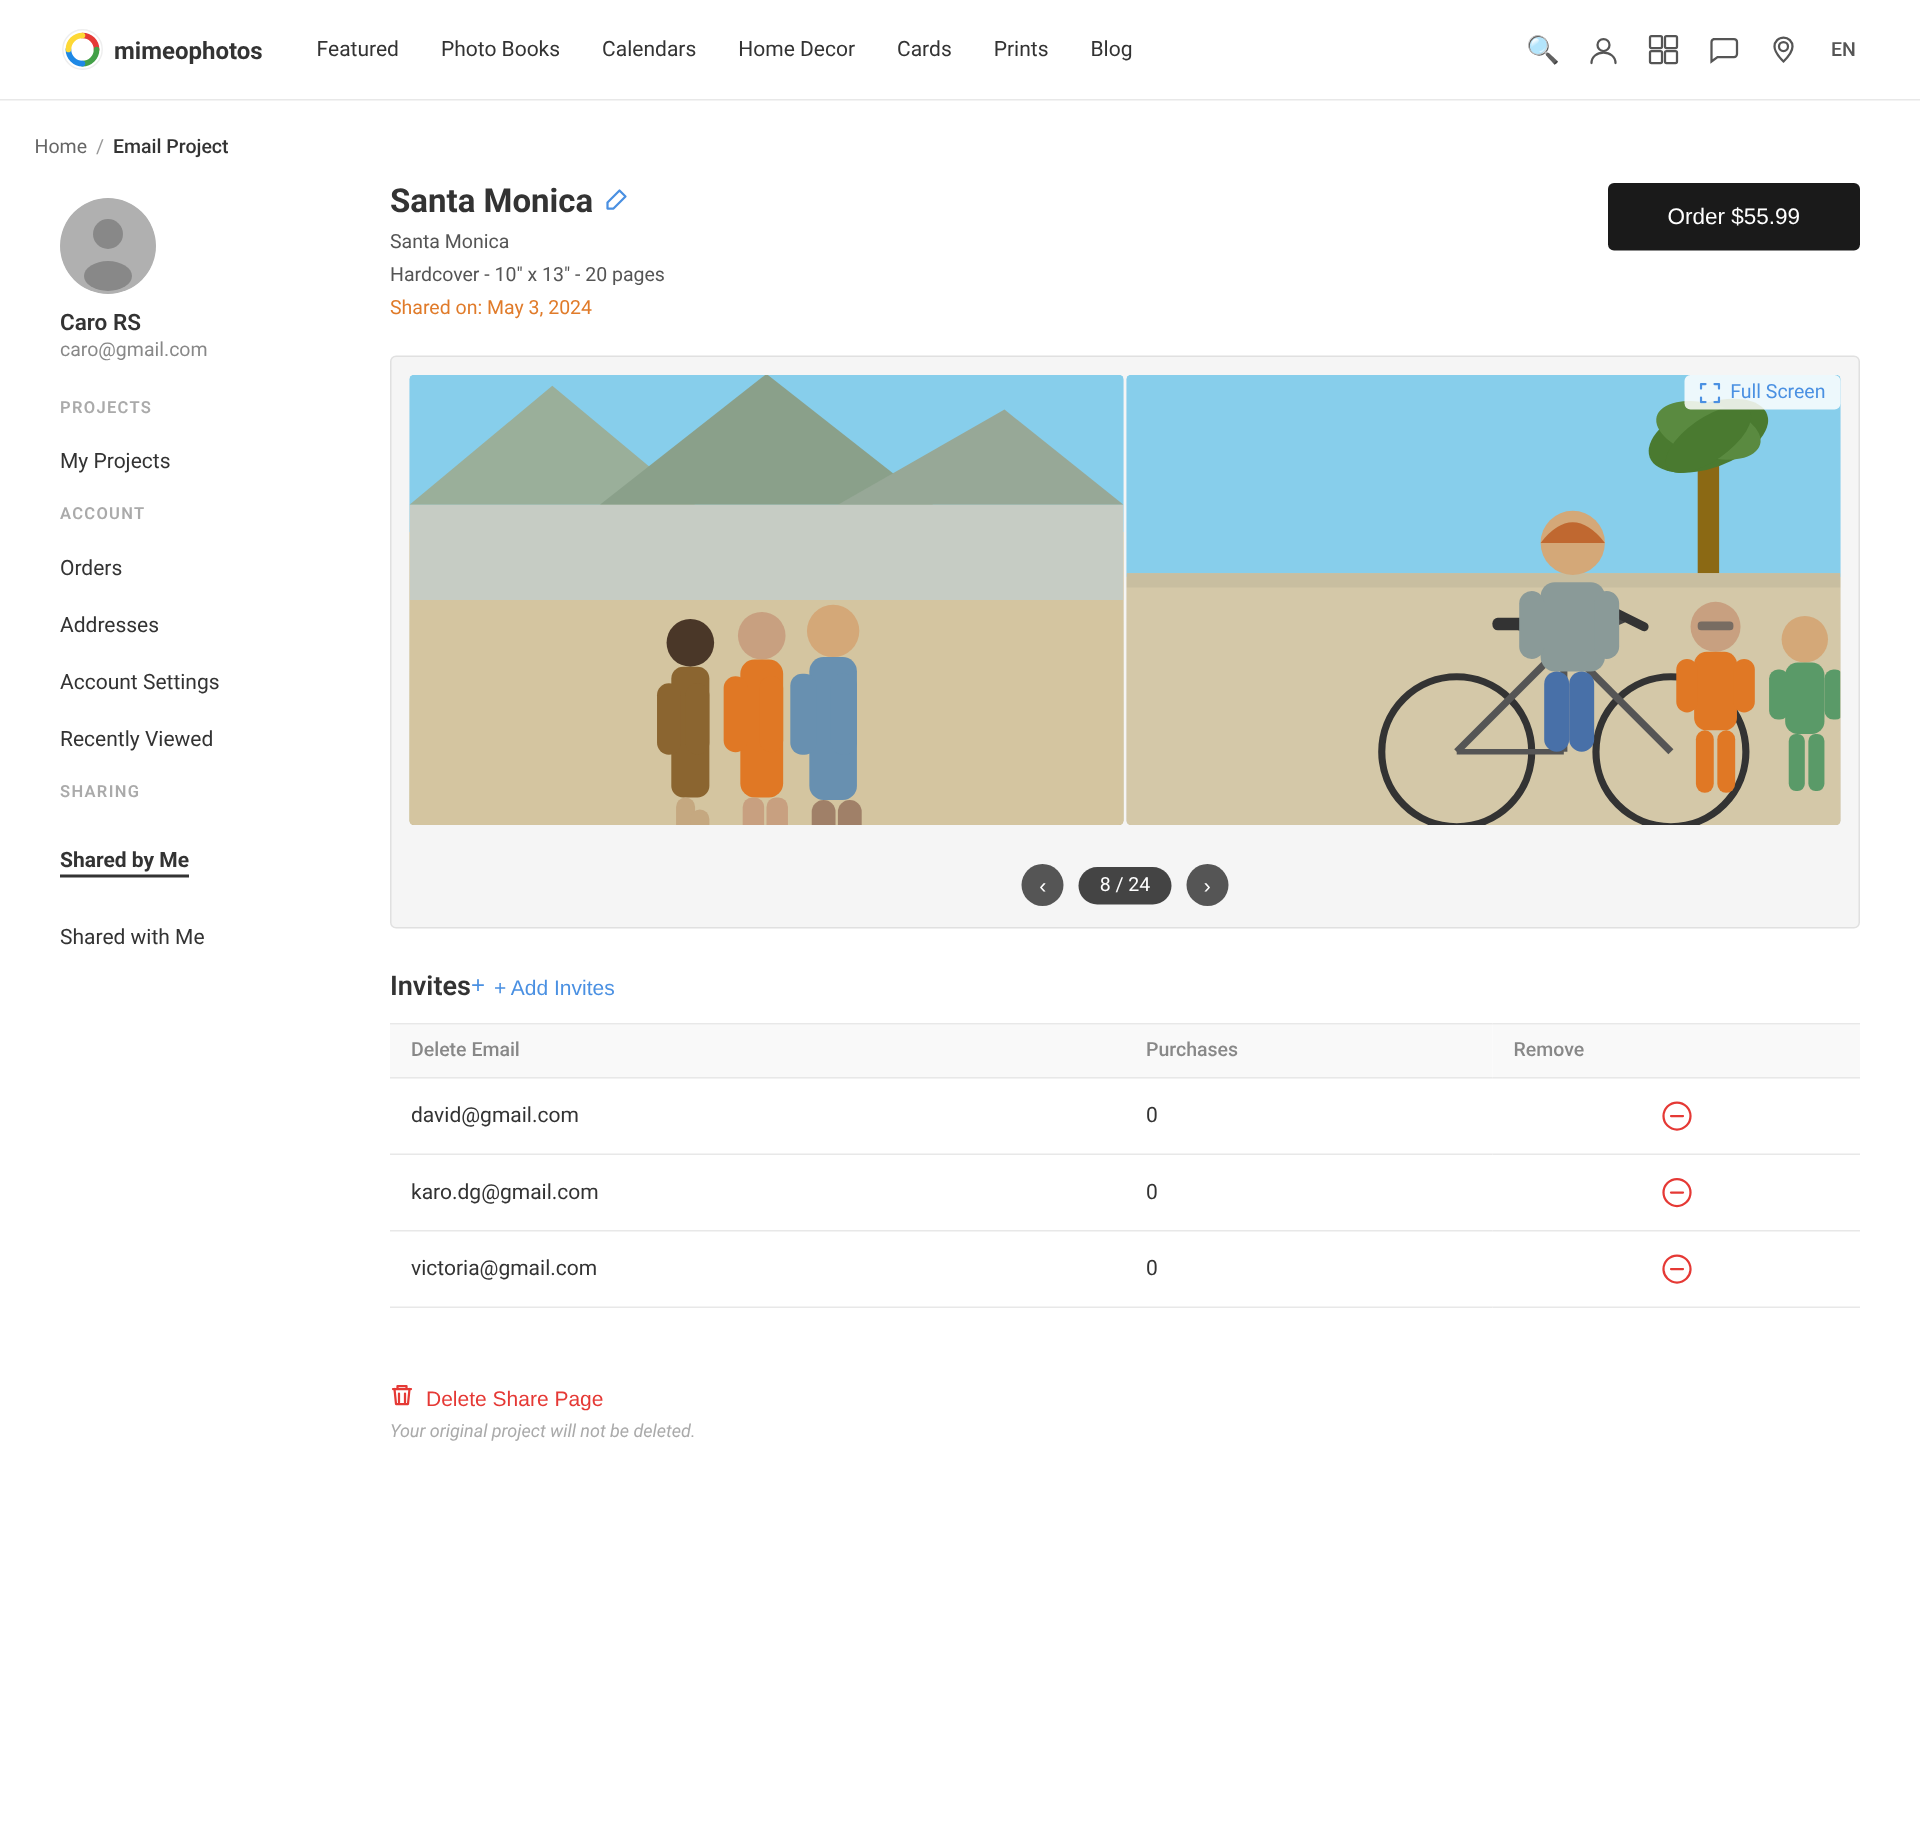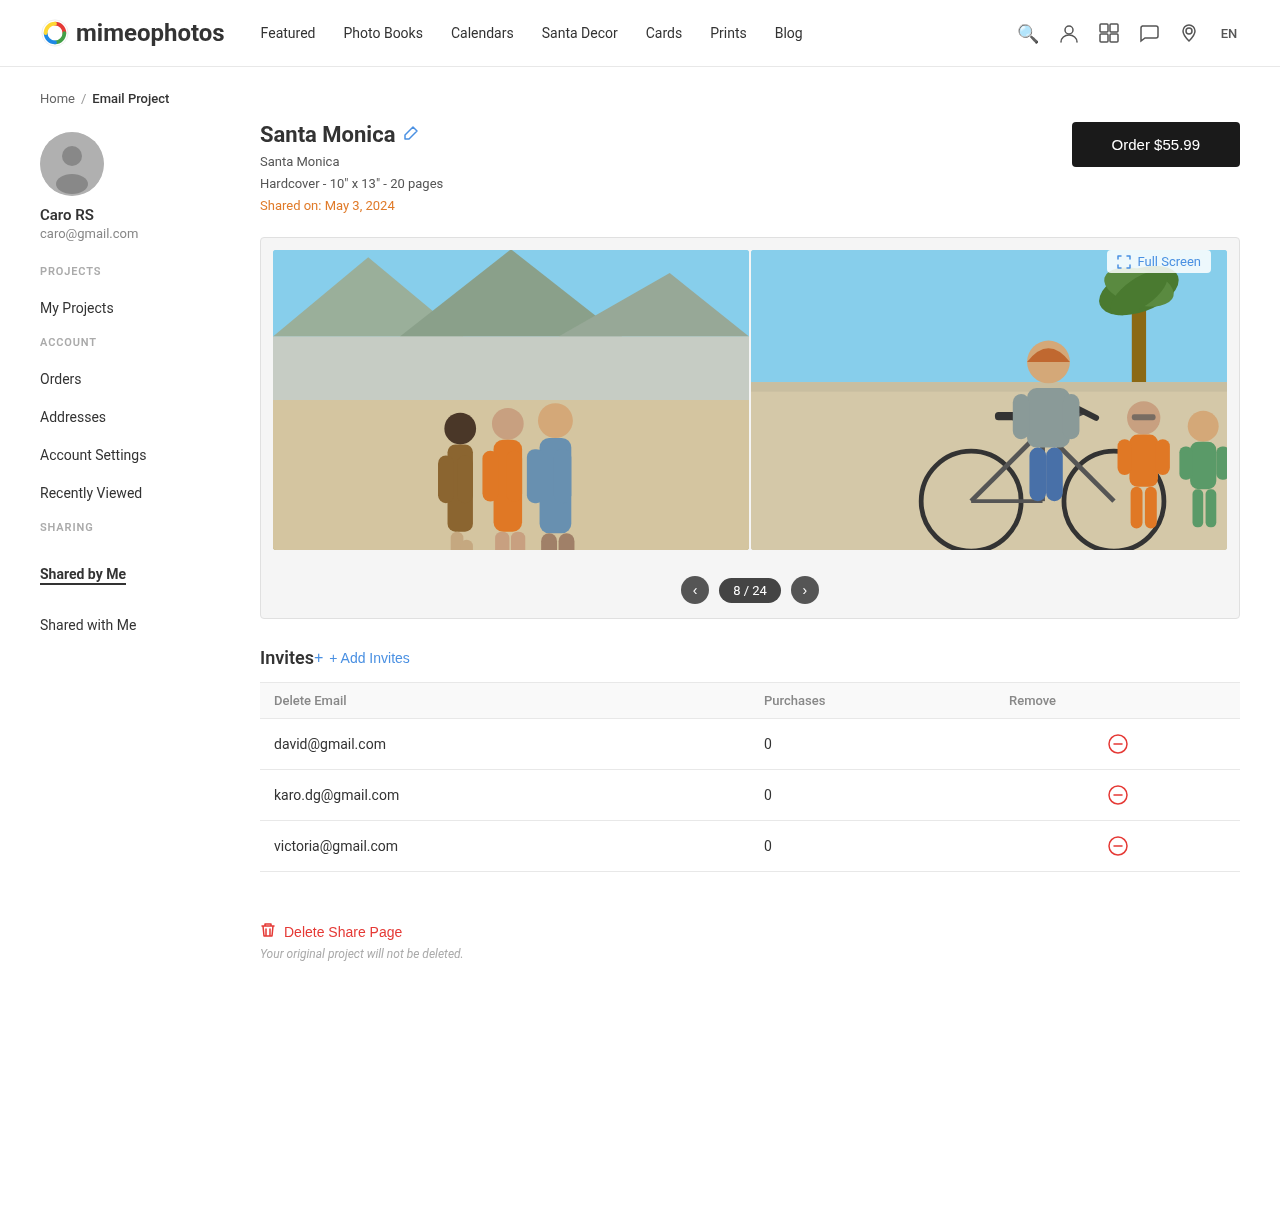--- a/index.html
+++ b/index.html
@@ -5,28 +5,28 @@
     * { box-sizing: border-box; margin: 0; padding: 0; }
     body { font-family: -apple-system, BlinkMacSystemFont, 'Segoe UI', Roboto, sans-serif; background: #fff; color: #333; font-size: 14px; }
 
     
     .navbar {
       display: flex; align-items: center; justify-content: space-between;
       padding: 0 40px; height: 67px; border-bottom: 1px solid #e8e8e8;
       position: sticky; top: 0; background: #fff; z-index: 100;
     }
     .navbar-left { display: flex; align-items: center; gap: 36px; }
-    .logo { display: flex; align-items: center; gap: 6px; font-size: 24px; font-weight: 700; color: #333; }
+    .logo { display: flex; align-items: center; gap: 6px; font-size: 16px; font-weight: 700; color: #333; }
     .nav-links { display: flex; gap: 28px; list-style: none; }
     .nav-links a { text-decoration: none; color: #333; font-size: 14px; }
     .navbar-right { display: flex; align-items: center; gap: 18px; }
     .nav-icon { width: 22px; height: 22px; display: flex; align-items: center; justify-content: center; cursor: pointer; color: #555; font-size: 18px; }
 
     
-    .breadcrumb { display: flex; align-items: center; gap: 6px; padding: 24px 40px 16px; font-size: 13px; color: #666; }
+    .breadcrumb { display: flex; align-items: center; gap: 6px; padding: 24px 23px 16px; font-size: 13px; color: #666; }
     .breadcrumb a { color: #666; text-decoration: none; }
     .breadcrumb .sep { color: #999; }
     .breadcrumb .current { color: #333; font-weight: 500; }
 
     
     .page-layout { display: flex; padding: 0 40px; gap: 40px; }
 
     
     .sidebar { width: 180px; flex-shrink: 0; padding-top: 10px; }
     .user-avatar { width: 64px; height: 64px; border-radius: 50%; background: #ccc; overflow: hidden; margin-bottom: 10px; }
@@ -57,21 +57,21 @@
     
     .project-description { font-size: 14px; color: #333; line-height: 1.6; margin-bottom: 24px; display: flex; align-items: flex-start; gap: 6px; }
     .desc-link { color: #4a90e2; }
 
     
     .photo-viewer {
       border: 1px solid #e0e0e0; border-radius: 4px; position: relative;
       background: #f5f5f5; margin-bottom: 28px;
     }
     .fullscreen-btn {
-      position: absolute; top: 12px; right: 28px; display: flex; align-items: center; gap: 6px;
+      position: absolute; top: 12px; right: 12px; display: flex; align-items: center; gap: 6px;
       font-size: 13px; color: #4a90e2; cursor: pointer; z-index: 10; background: rgba(255,255,255,0.85);
       padding: 4px 10px; border-radius: 4px;
     }
     .photo-grid { display: grid; grid-template-columns: 1fr 1fr; gap: 2px; padding: 12px; }
     .photo-placeholder {
       background: #ddd; border-radius: 2px; overflow: hidden;
       height: 300px; display: flex; align-items: center; justify-content: center;
     }
 
     .photo-nav { display: flex; align-items: center; justify-content: center; gap: 10px; padding: 14px; }
@@ -114,21 +114,21 @@
         <path d="M26 16 A10 10 0 0 1 16 26" stroke="#43a047" stroke-width="4" fill="none" stroke-linecap="round"></path>
         <path d="M16 26 A10 10 0 0 1 6 16" stroke="#1e88e5" stroke-width="4" fill="none" stroke-linecap="round"></path>
         <path d="M6 16 A10 10 0 0 1 16 6" stroke="#fdd835" stroke-width="4" fill="none" stroke-linecap="round"></path>
       </svg>
       <span>mimeophotos</span>
     </div>
     <ul class="nav-links">
       <li><a>Featured</a></li>
       <li><a>Photo Books</a></li>
       <li><a>Calendars</a></li>
-      <li><a>Santa Decor</a></li>
+      <li><a>Home Decor</a></li>
       <li><a>Cards</a></li>
       <li><a>Prints</a></li>
       <li><a>Blog</a></li>
     </ul>
   </div>
   <div class="navbar-right">
     <span class="nav-icon">🔍</span>
     <span class="nav-icon">
       <svg width="22" height="22" viewBox="0 0 22 22" fill="none">
           <circle cx="11" cy="8" r="4" stroke="#555" stroke-width="1.5"></circle>

